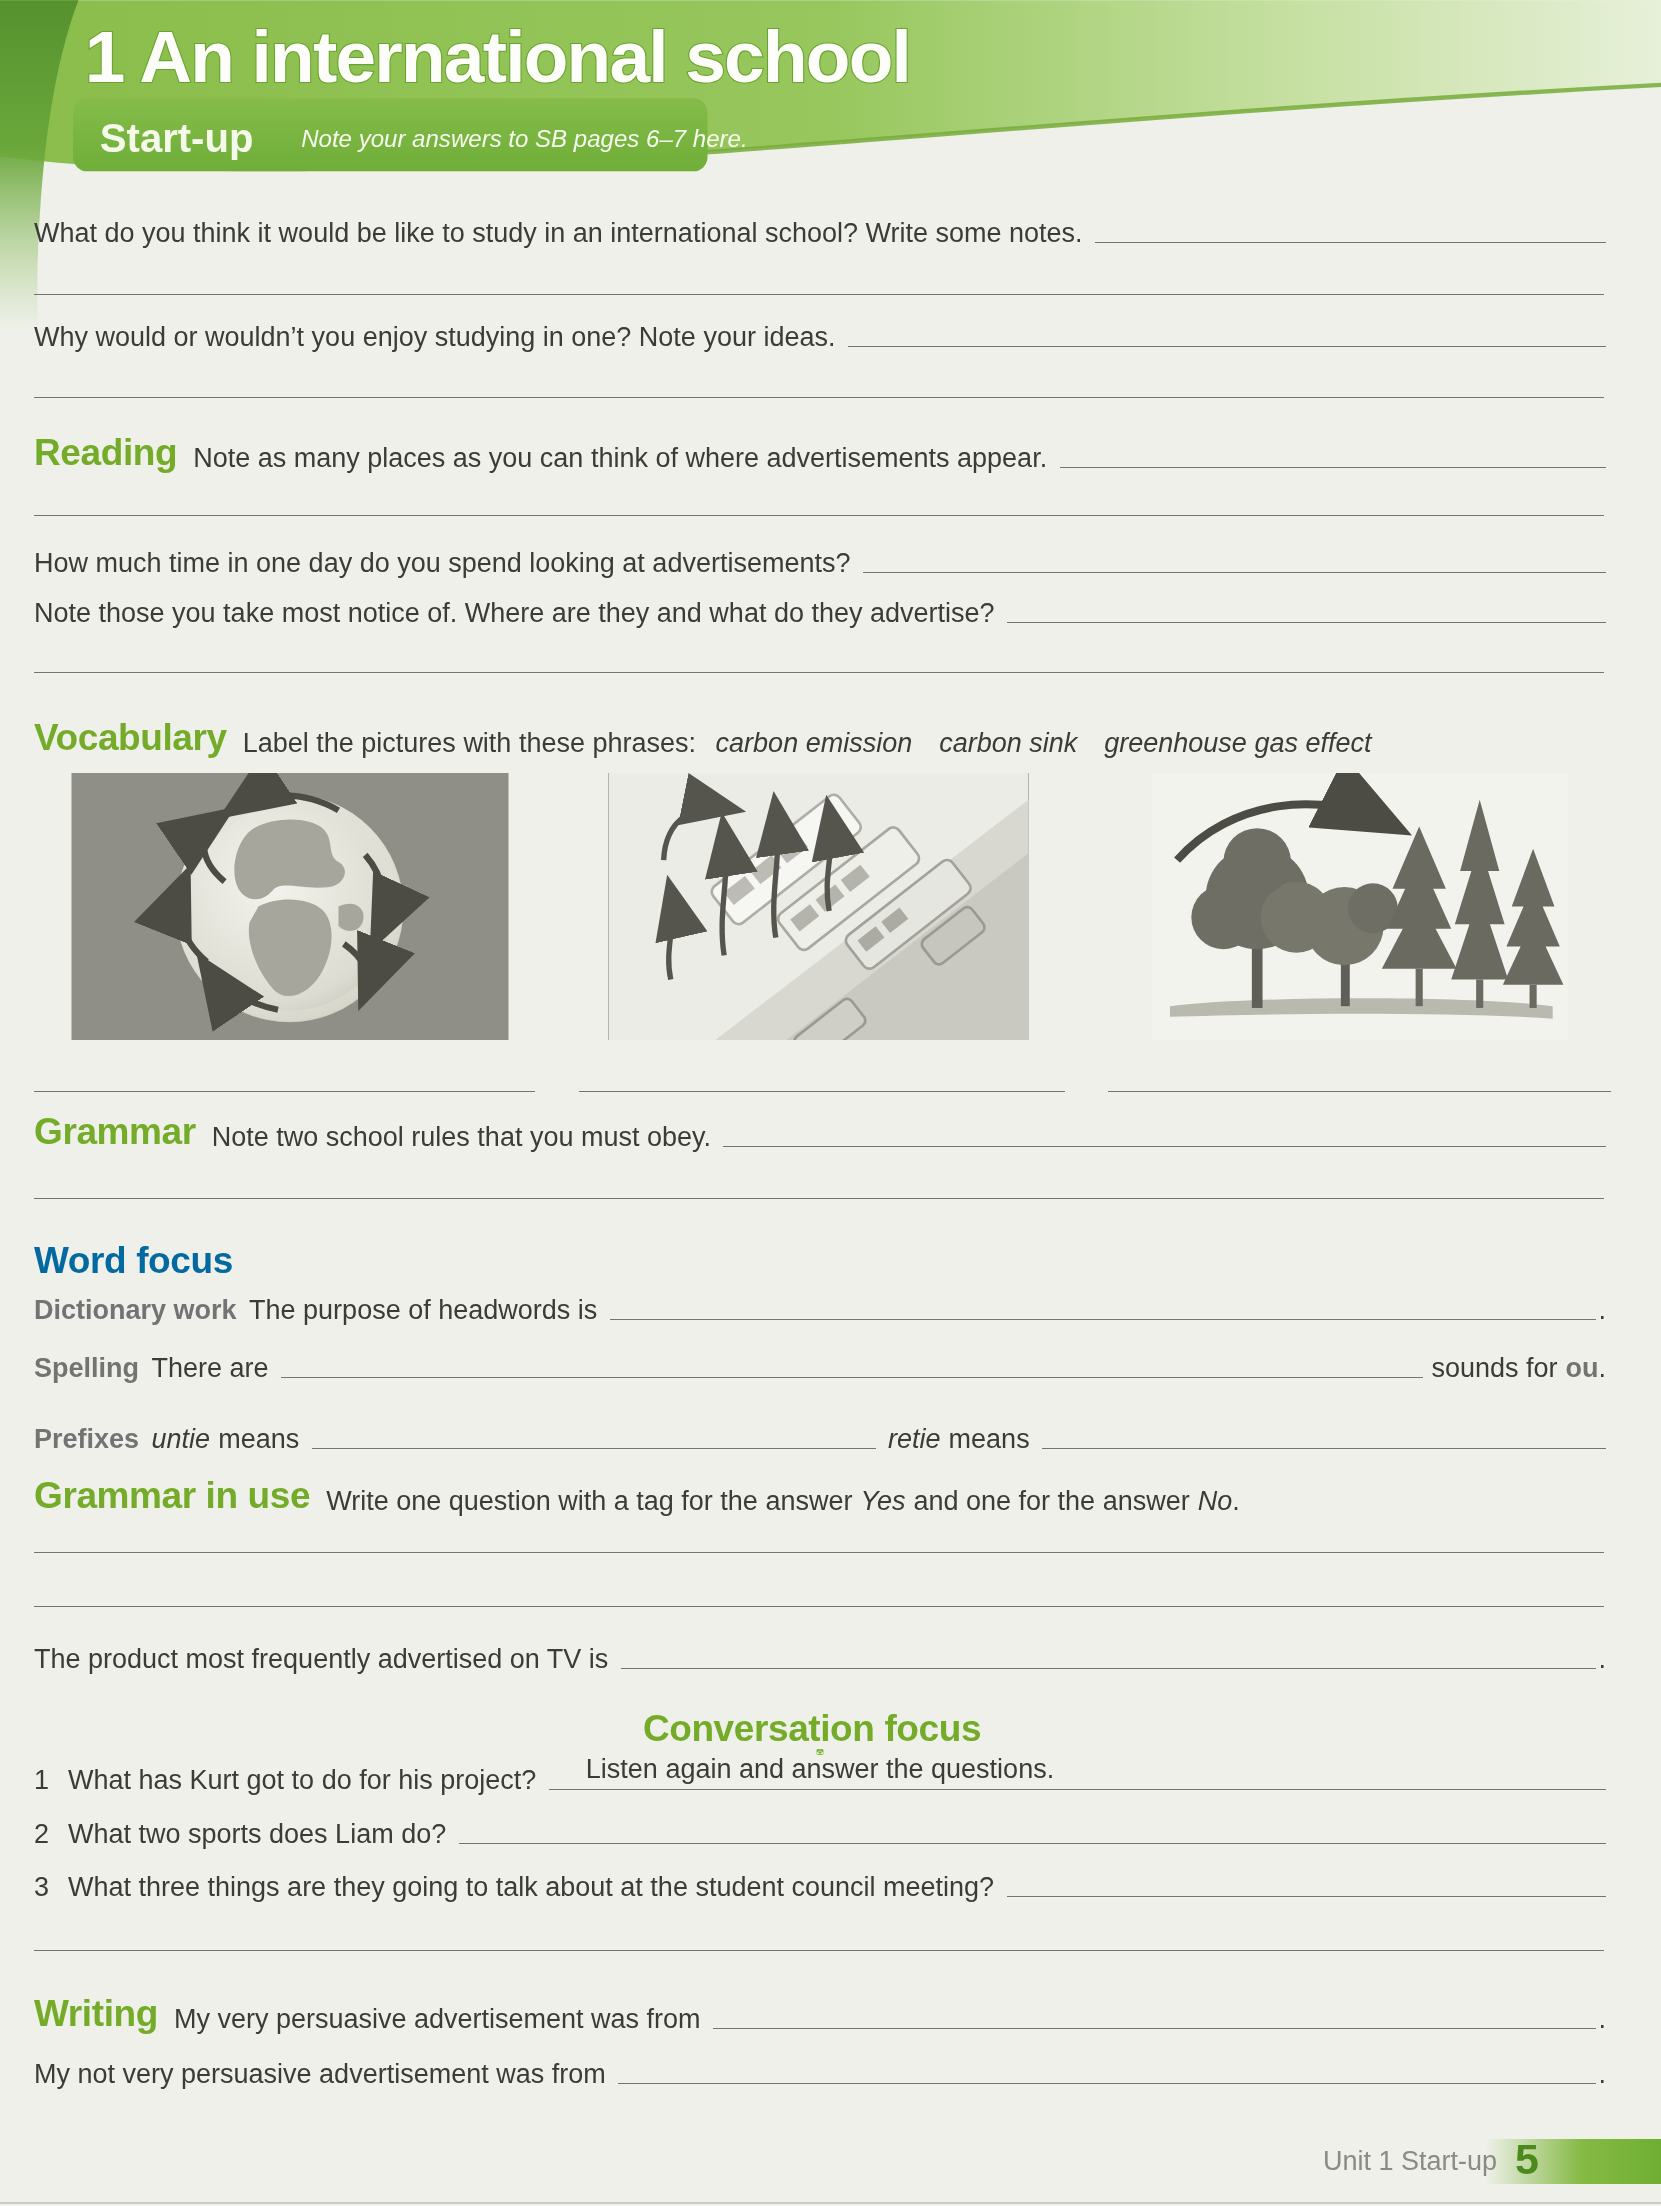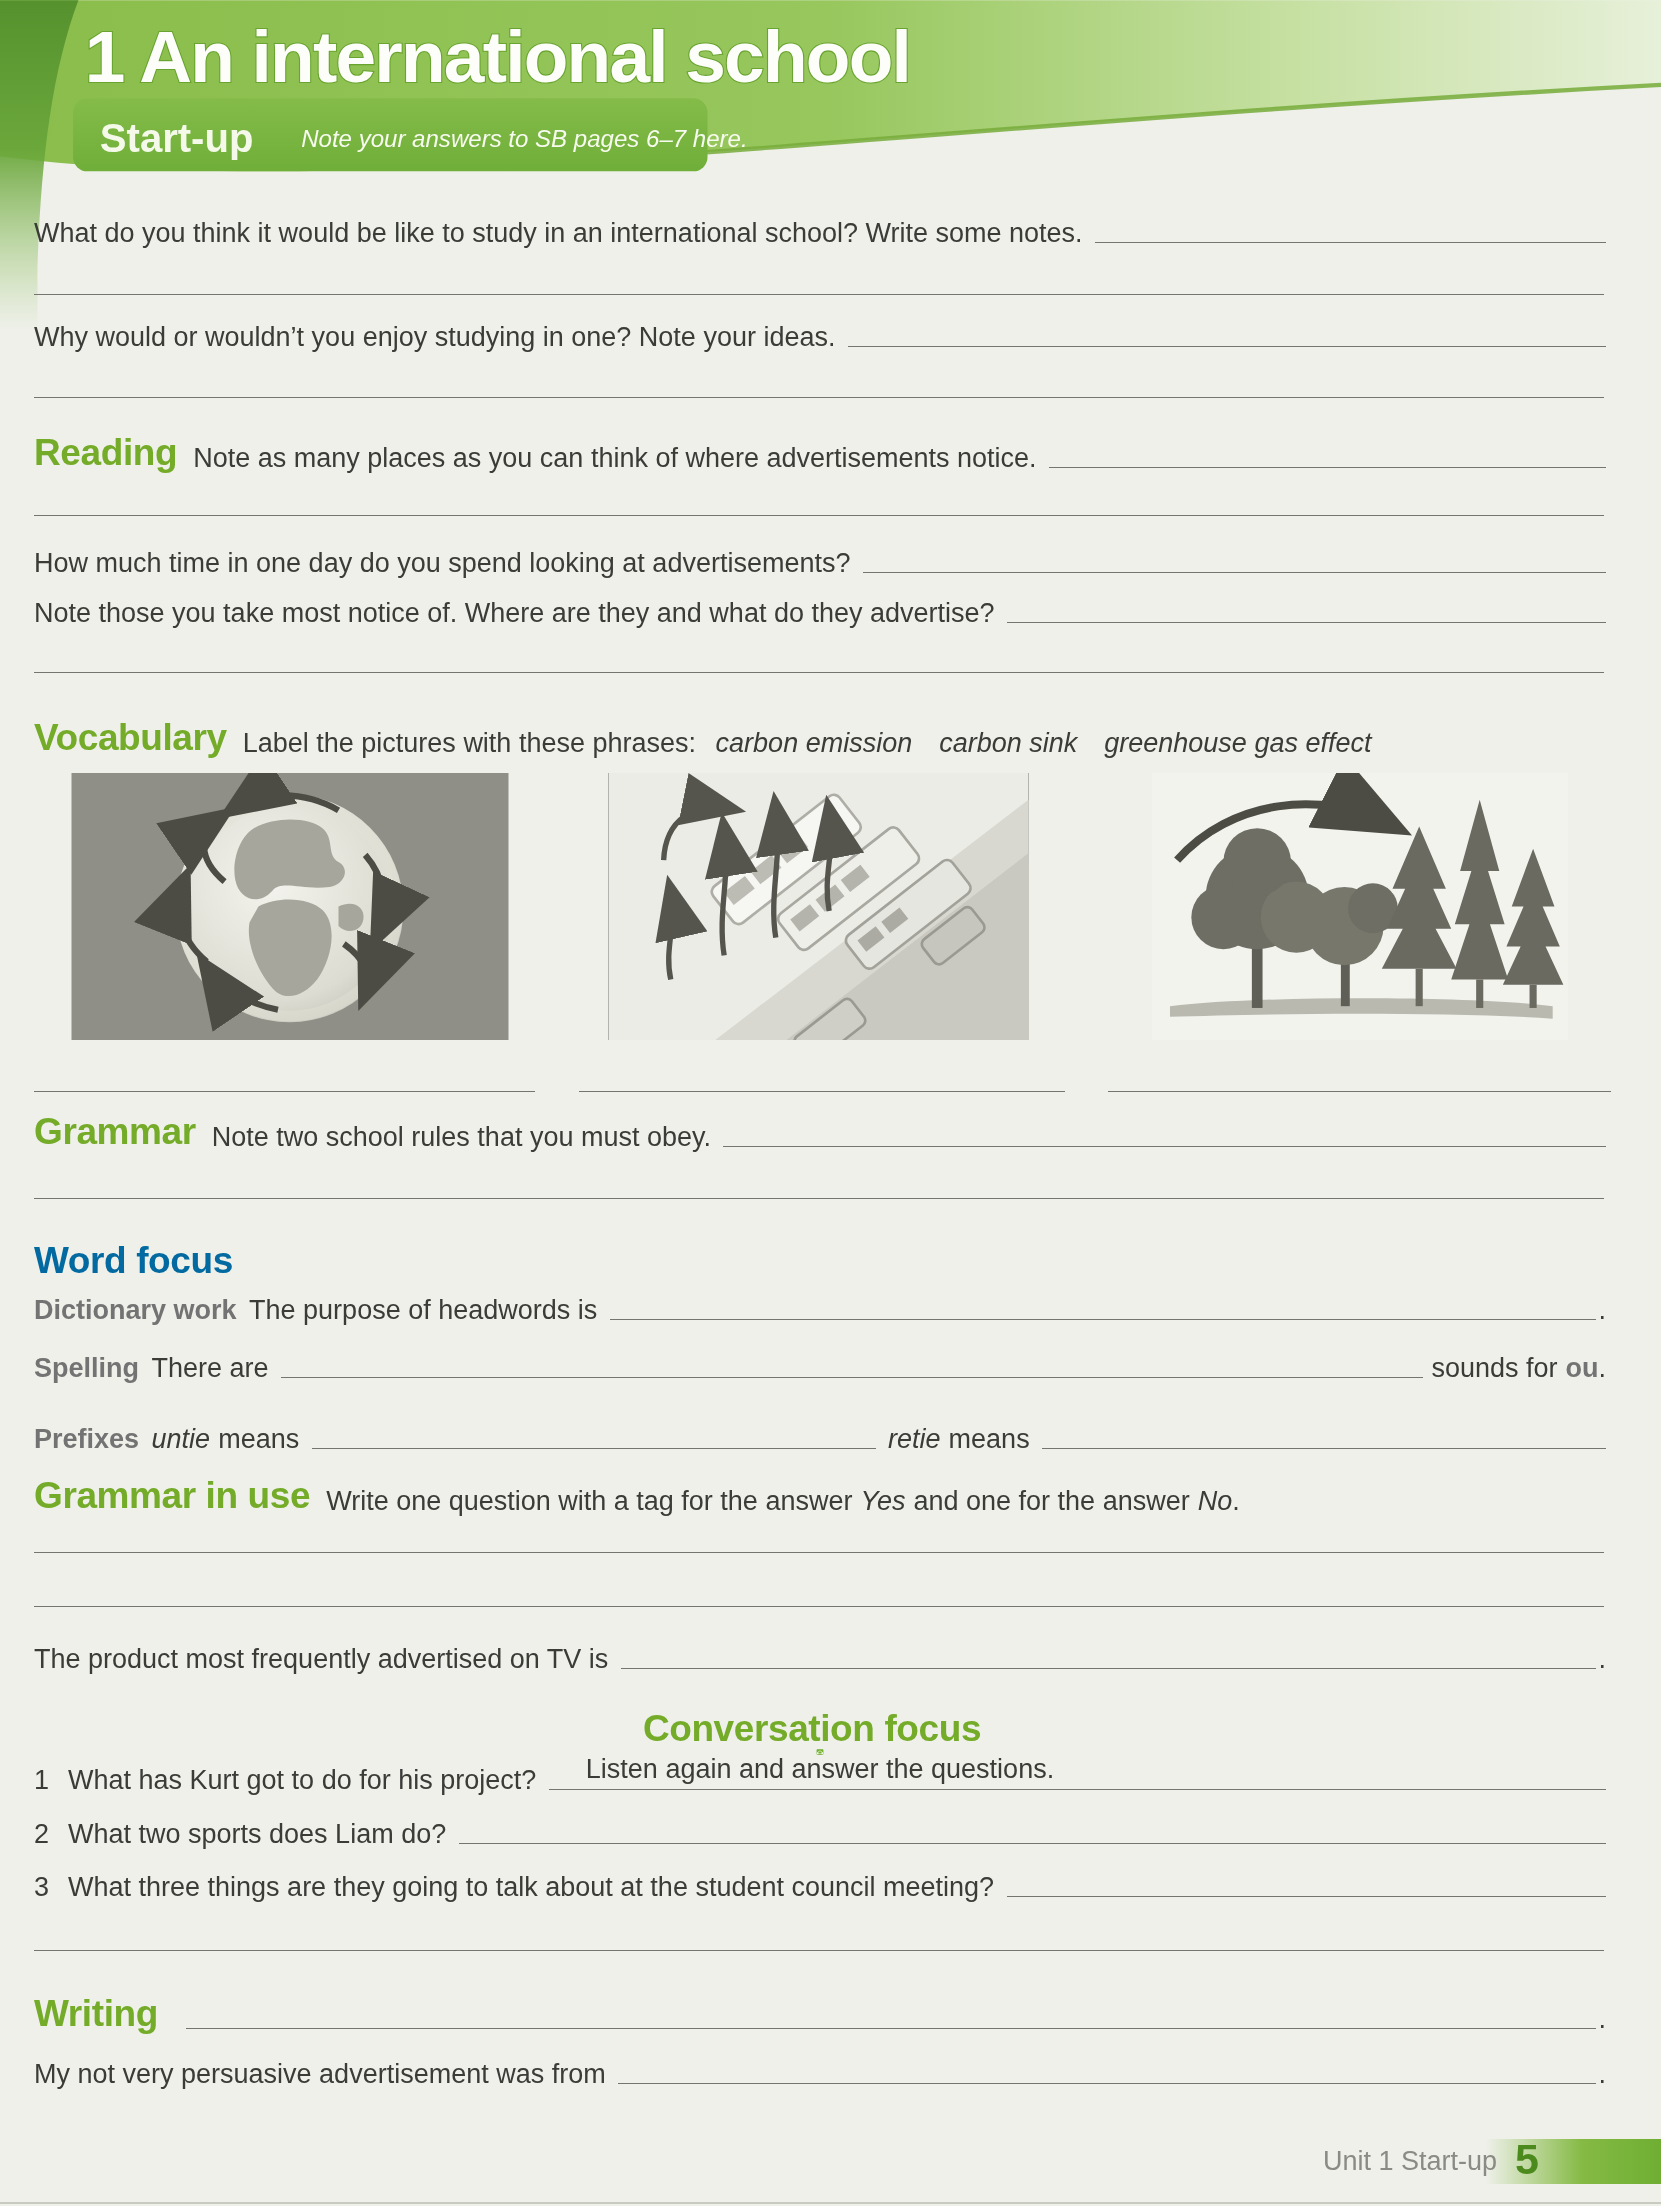--- a/index.html
+++ b/index.html
@@ -70,21 +70,21 @@
   <div class="fullline" style="top:294px"></div>
 
   <div class="row" style="top:323px">
     <span class="t">Why would or wouldn’t you enjoy studying in one? Note your ideas.</span>
     <span class="wline"></span>
   </div>
   <div class="fullline" style="top:397px"></div>
 
   <div class="row" style="top:433px">
     <span class="h">Reading</span>
-    <span class="t">Note as many places as you can think of where advertisements notice.</span>
+    <span class="t">Note as many places as you can think of where advertisements appear.</span>
     <span class="wline"></span>
   </div>
   <div class="fullline" style="top:515px"></div>
 
   <div class="row" style="top:549px">
     <span class="t">How much time in one day do you spend looking at advertisements?</span>
     <span class="wline"></span>
   </div>
   <div class="row" style="top:599px">
     <span class="t">Note those you take most notice of. Where are they and what do they advertise?</span>
@@ -274,20 +274,21 @@
   </div>
   <div class="row" style="top:1873px">
     <span class="num">3</span>
     <span class="t">What three things are they going to talk about at the student council meeting?</span>
     <span class="wline"></span>
   </div>
   <div class="fullline" style="top:1950px"></div>
 
   <div class="row" style="top:1994px">
     <span class="h">Writing</span>
+    <span class="t">My very persuasive advertisement was from</span>
     <span class="wline"></span>
     <span class="suffix">.</span>
   </div>
   <div class="row" style="top:2060px">
     <span class="t">My not very persuasive advertisement was from</span>
     <span class="wline"></span>
     <span class="suffix">.</span>
   </div>
 
   <div class="footer-band"></div>

